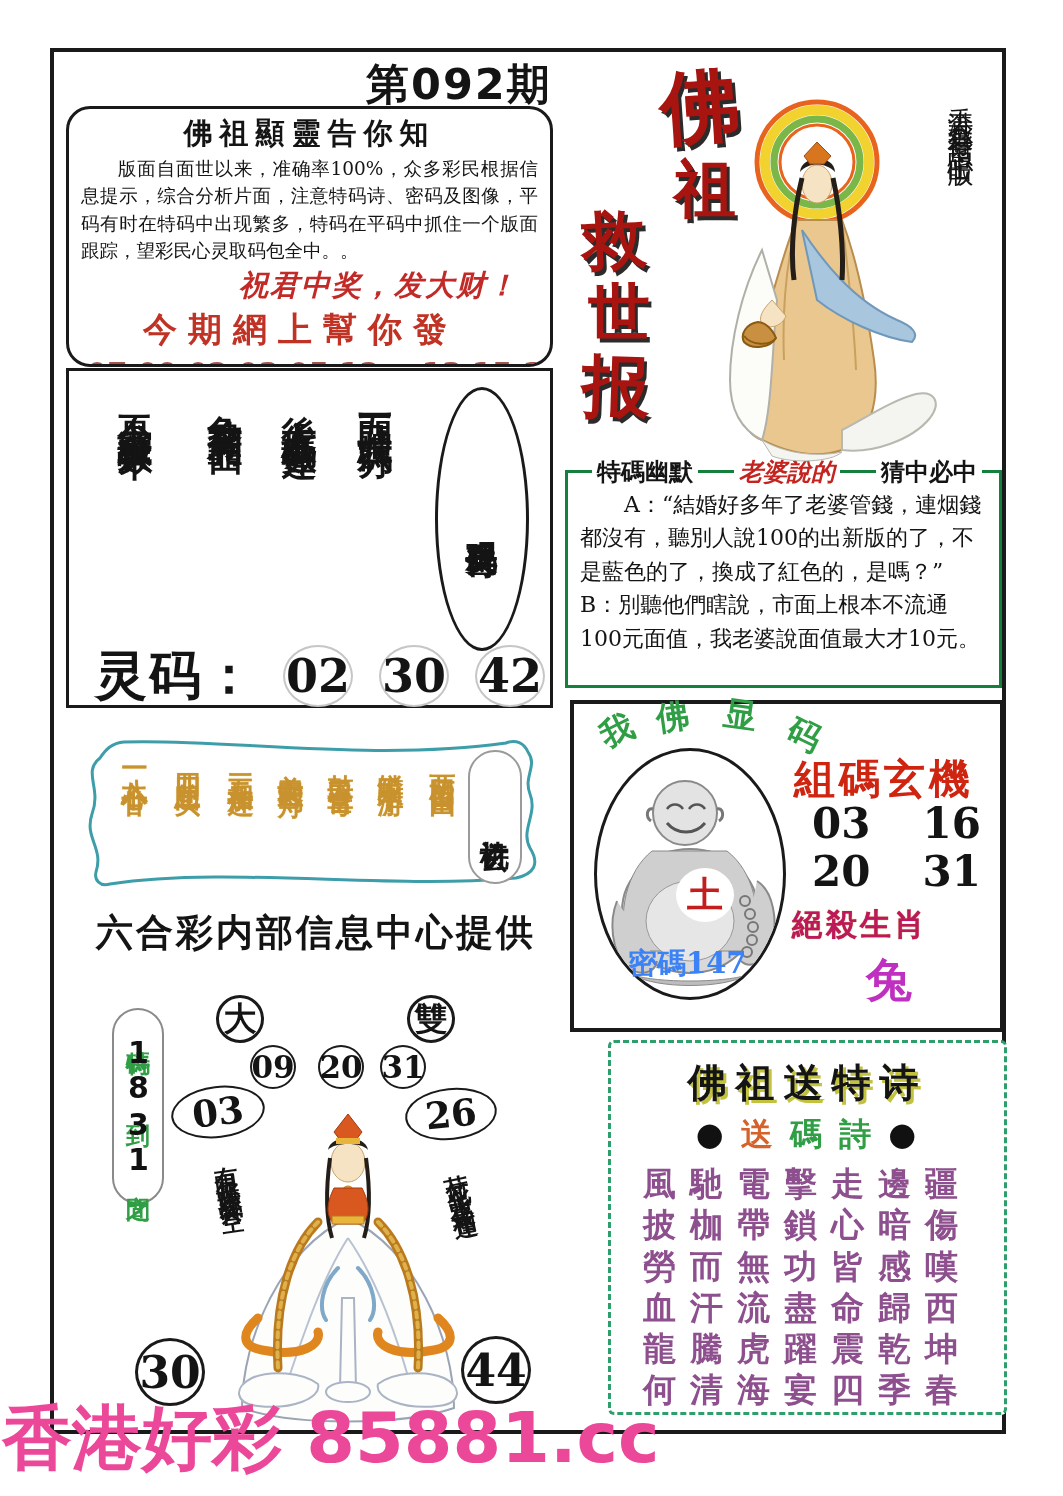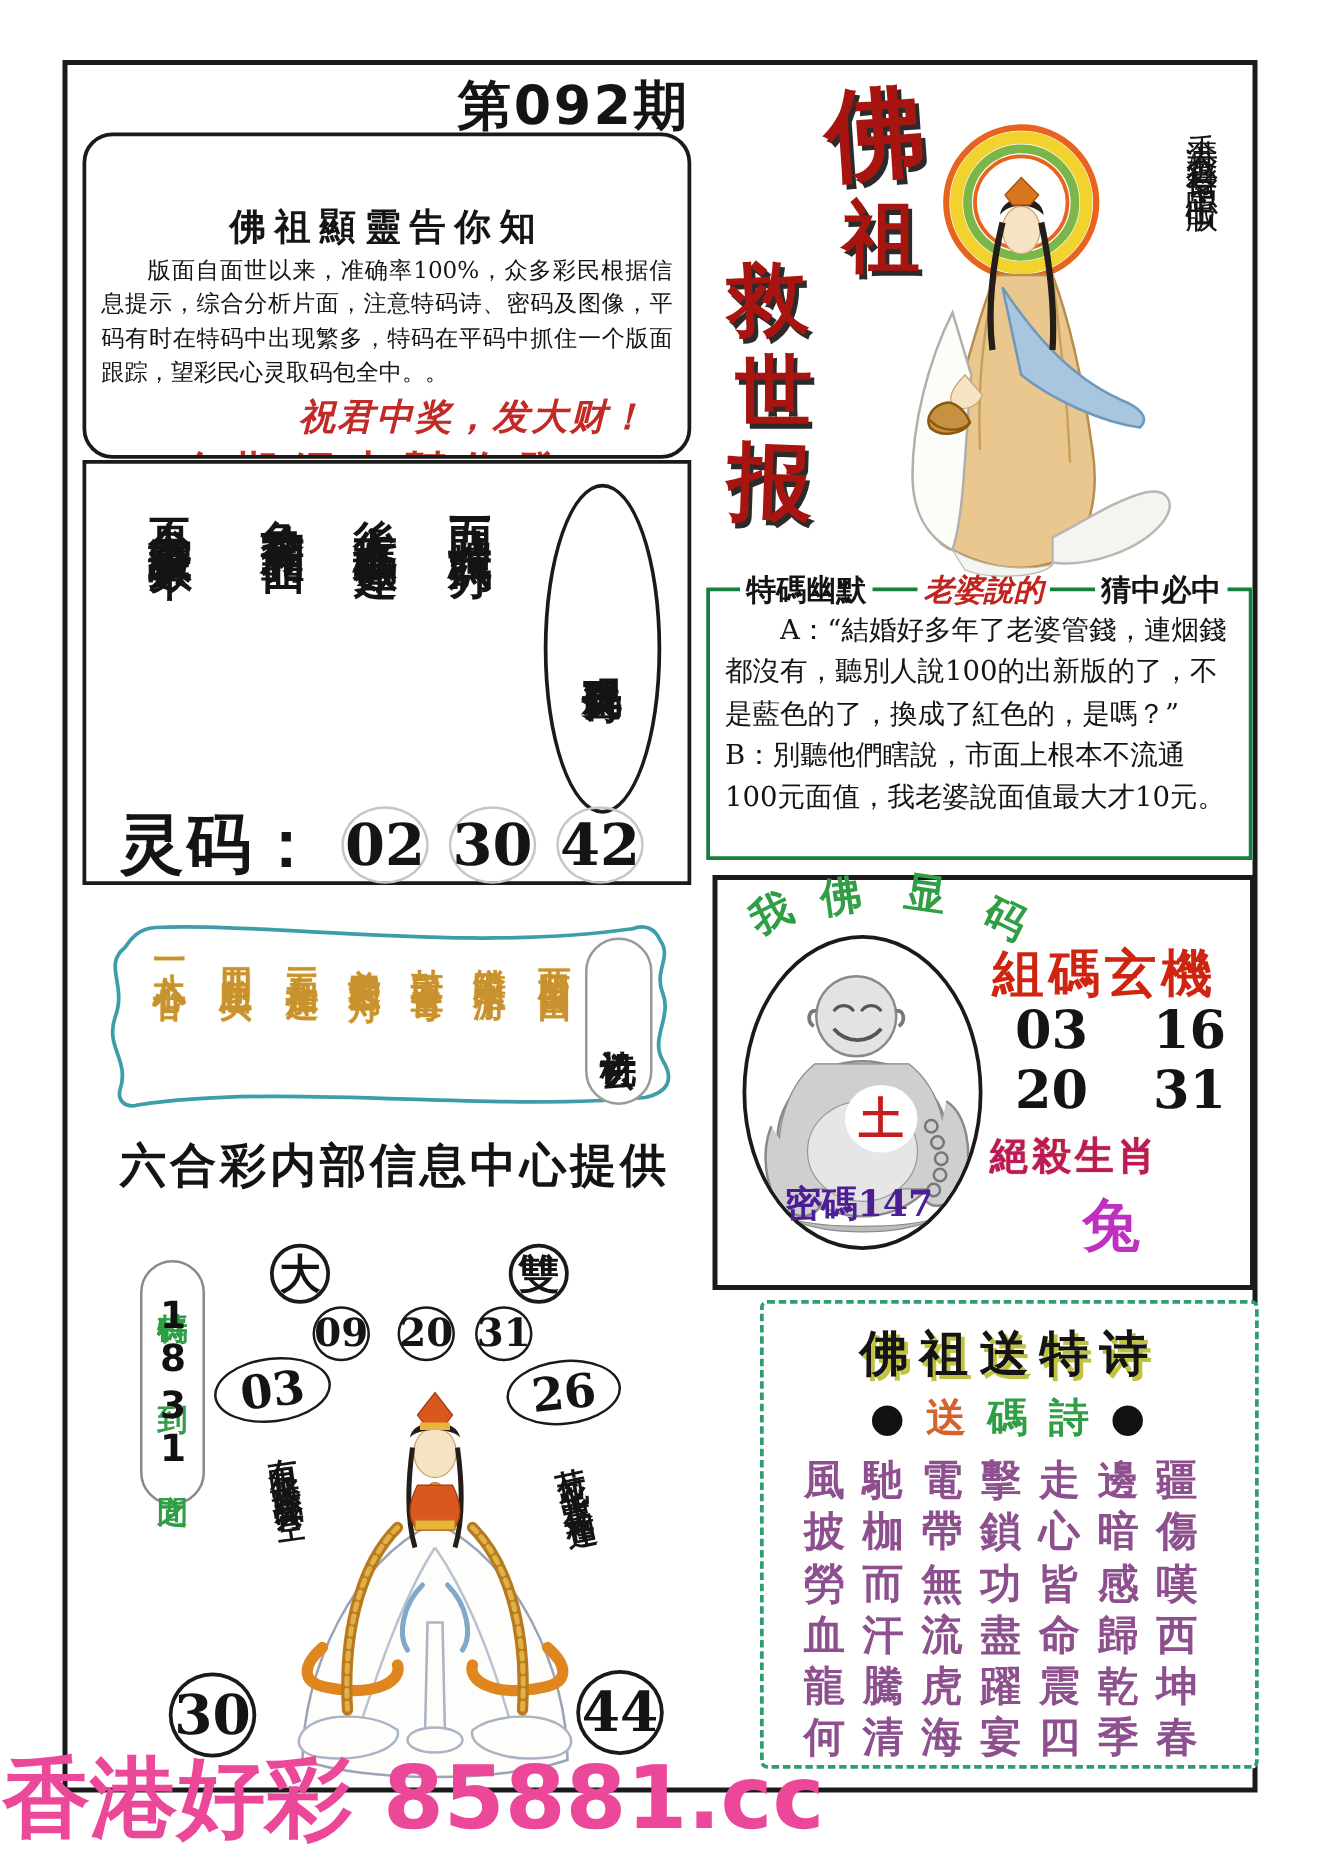--- a/index.html
+++ b/index.html
@@ -13,41 +13,41 @@
   
   .frame { left:50px; top:48px; width:956px; height:1386px; border:4px solid #1a1a1a; }
 
   
   .issue { left:366px; top:56px; font-size:43px; font-weight:bold;
            font-family:"DejaVu Sans","Liberation Sans",sans-serif; letter-spacing:2px; }
 
   
   .notice { left:66px; top:106px; width:487px; height:261px; border:3px solid #1a1a1a;
             border-radius:24px; padding:5px 12px 0 12px; overflow:hidden; background:#fff; }
-  .notice-title { text-align:center; font-size:29px; font-weight:bold; letter-spacing:7px;margin-top:48px; }
+  .notice-title { text-align:center; font-size:29px; font-weight:bold; letter-spacing:7px; }
   .notice-body  { font-size:18.5px; line-height:1.48; text-align:justify; text-indent:2em; margin-top:1px; }
   .notice-wish  { font-size:29px; font-weight:bold; font-style:italic; color:#c22a28;
                   text-align:right; padding-right:20px; margin-top:1px; letter-spacing:2px; }
   .notice-highlight { font-size:34px; font-weight:bold; color:#c03224; letter-spacing:11px; margin:1px 0 0 62px; }
   .notice-numbers { display:grid; grid-template-columns:1fr 1fr; column-gap:42px; margin:3px 2px 0 6px;
                     font-family:"DejaVu Sans","Liberation Sans",sans-serif; font-size:29px; font-weight:bold;
                     color:#a8534a; white-space:nowrap; line-height:1.2; }
 
   
   .lingma { left:66px; top:368px; width:487px; height:340px; border:3px solid #1a1a1a; background:#fff; }
   .lingma-col { position:absolute; writing-mode:vertical-rl; text-orientation:upright;
                 font-size:35px; font-weight:bold; letter-spacing:5px; top:16px; }
   .lc0{ left:42px; } .lc1{ left:132px; } .lc2{ left:206px; } .lc3{ left:282px; }
   .lingma-seal { position:absolute; left:366px; top:16px; width:94px; height:264px;
                  border:3px solid #1a1a1a; border-radius:50%; display:flex; align-items:center; justify-content:center; }
   .lingma-seal span { writing-mode:vertical-rl; text-orientation:upright; font-size:32px; font-weight:bold; letter-spacing:1px; }
   .lingma-row { position:absolute; left:0; top:270px; width:100%; display:flex; align-items:center; }
   .lingma-label { font-size:52px; font-weight:bold; margin-left:26px; letter-spacing:2px; }
   .lingma-num { width:70px; height:62px; border:2px solid #c6c6c6; border-radius:50%;
-                display:flex; align-items:center; justify-content:center; font-size:46px; font-weight:bold; margin-left:16px; }
+                display:flex; align-items:center; justify-content:center; font-size:46px; font-weight:bold; margin-left:26px; }
 
   
   .xuanji { left:70px; top:722px; width:482px; height:192px; }
   .xuanji svg.banner { position:absolute; left:0; top:0; }
   .xuanji-col { position:absolute; writing-mode:vertical-rl; text-orientation:upright;
                 font-size:26px; font-weight:bold; color:#c8922e; top:32px; letter-spacing:4px;
                 text-shadow:0 0 1px #e8c070; }
   .xc0{left:48px;} .xc1{left:101px;} .xc2{left:154px;} .xc3{left:204px;}
   .xc4{left:254px;} .xc5{left:304px;} .xc6{left:356px;}
   .xuanji-label { position:absolute; left:398px; top:28px; width:54px; height:134px;
@@ -108,21 +108,21 @@
   .reveal-char { position:absolute; color:#2f9e44; font-size:33px; font-weight:bold; line-height:1; }
   .rv0{ left:26px;  top:10px; transform:rotate(-26deg); }
   .rv1{ left:82px;  top:-4px; transform:rotate(-8deg); }
   .rv2{ left:150px; top:-6px; transform:rotate(8deg); }
   .rv3{ left:214px; top:14px; transform:rotate(26deg); }
   .bud-ellipse { position:absolute; left:20px; top:44px; width:192px; height:252px;
                  border:3px solid #1a1a1a; border-radius:50%; overflow:hidden; background:#fff; }
   .earth-badge { position:absolute; left:102px; top:164px; width:58px; height:54px; background:#fff;
                  border-radius:50%; display:flex; align-items:center; justify-content:center;
                  font-size:36px; font-weight:bold; color:#c41d1d; z-index:4; }
-  .secret { position:absolute; left:54px; top:240px; font-size:29px; font-weight:bold; color:#4c1d95; z-index:5; }
+  .secret { position:absolute; left:54px; top:240px; font-size:29px; font-weight:bold; color:#3b82f6; z-index:5; }
   .group-title { position:absolute; left:220px; top:48px; font-size:41px; font-weight:bold;
                  color:#cf2410; letter-spacing:4px; }
   .group-nums { position:absolute; left:238px; top:96px; font-size:42px; font-weight:bold; }
   .group-nums .grow { display:flex; gap:52px; line-height:1.15; }
   .kill-title { position:absolute; left:218px; top:200px; font-size:31px; font-weight:bold;
                 color:#be185d; letter-spacing:3px; text-shadow:0 0 1px #b06a10; }
   .kill-zodiac { position:absolute; left:292px; top:246px; font-size:46px; font-weight:bold; color:#c030c0; }
 
   
   .poem { left:608px; top:1040px; width:399px; height:375px; border:3px dashed #2e9e6b;

